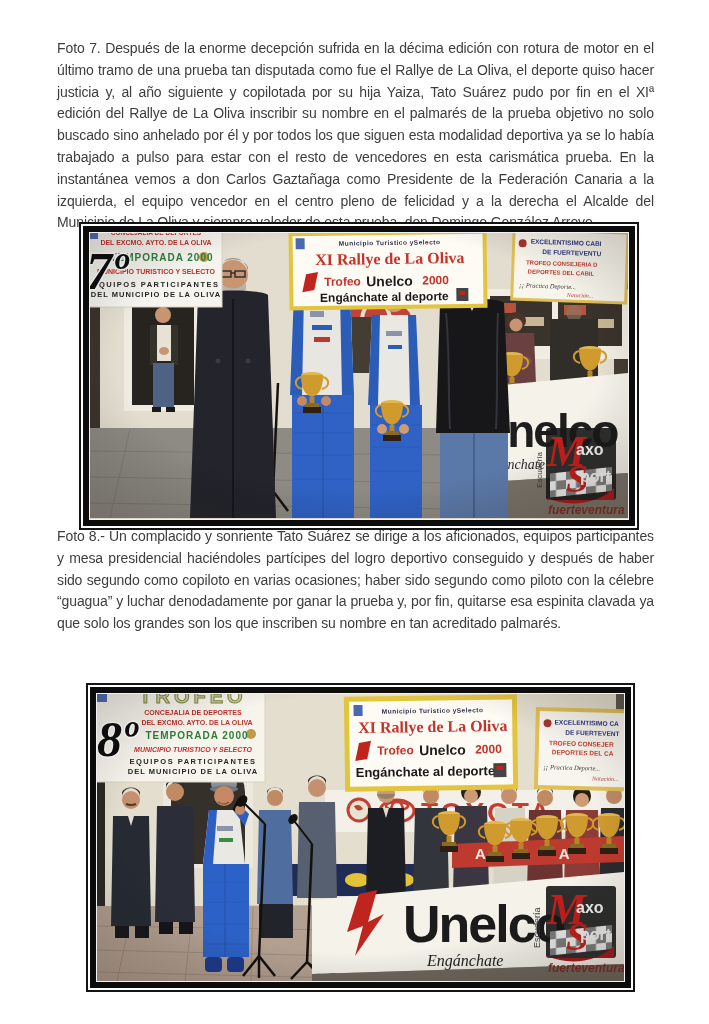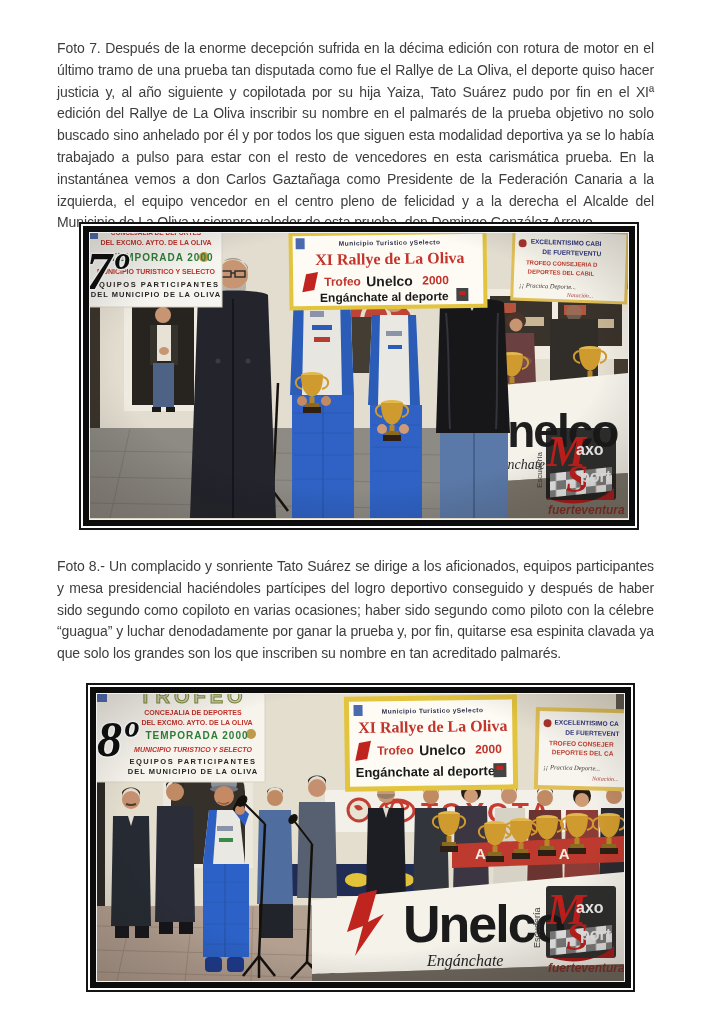--- a/index.html
+++ b/index.html
@@ -1,21 +1,21 @@
 <!DOCTYPE html>
 <html><head>
 <meta charset="utf-8">
 <style>
   html,body { margin:0; padding:0; background:#ffffff; }
   .page { position:relative; width:709px; height:1024px; background:#ffffff;
           font-family:"Liberation Sans",sans-serif; overflow:hidden; }
   .para { position:absolute; left:57px; width:597px; font-size:14px; line-height:21.8px;
           color:#3d3d3d; text-align:justify; letter-spacing:-0.1px; }
   .para1 { top:24px; }
-  .para2 { top:542px; }
+  .para2 { top:512px; }
   .photo-frame { position:absolute; background:#ffffff; border:2px solid #141414;
                  padding:2px; box-sizing:border-box; }
   .photo-frame-inner { background:#0c0c0c; padding:6px; height:100%; box-sizing:border-box; }
   svg.photo { display:block; border:1px solid #f2f2f2; background:#ddd6c8; }
   .photo1 { left:79px; top:222px; width:560px; height:308px; }
   .photo2 { left:86px; top:683px; width:549px; height:309px; }
   .ts  { font-family:"Liberation Sans",sans-serif; }
   .tser{ font-family:"Liberation Serif",serif; }
   .b { font-weight:bold; } .i { font-style:italic; }
   .red  { fill:#c2302a; } .green { fill:#2f7d3a; } .dark { fill:#262626; }

